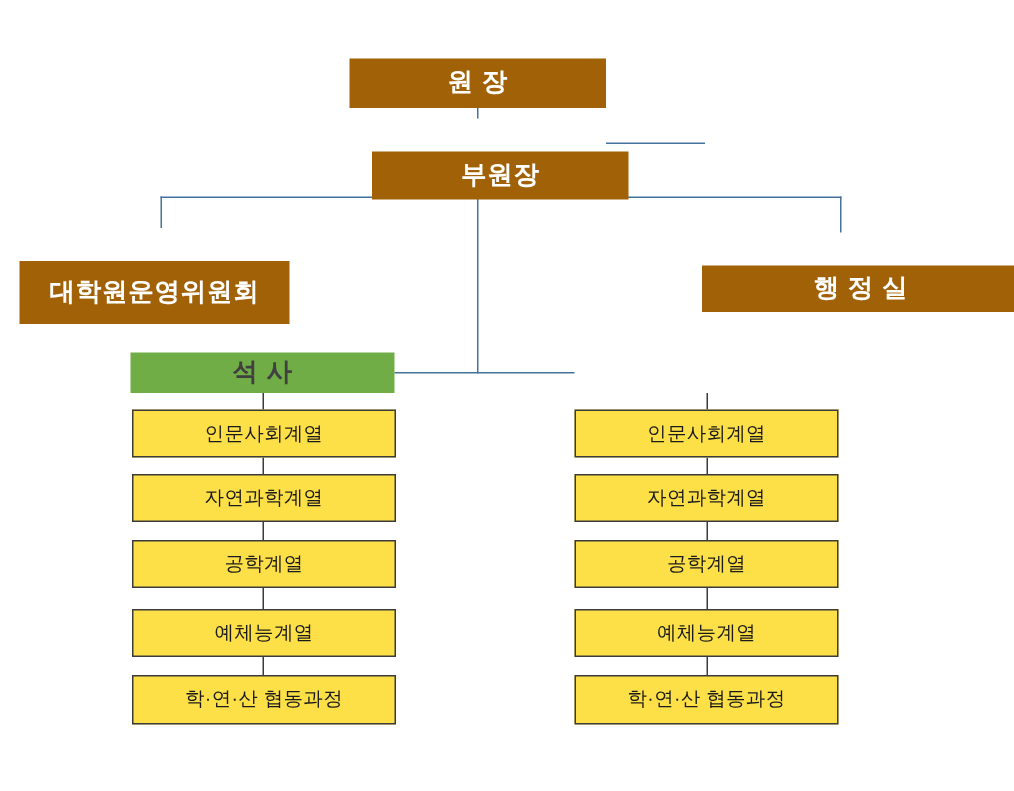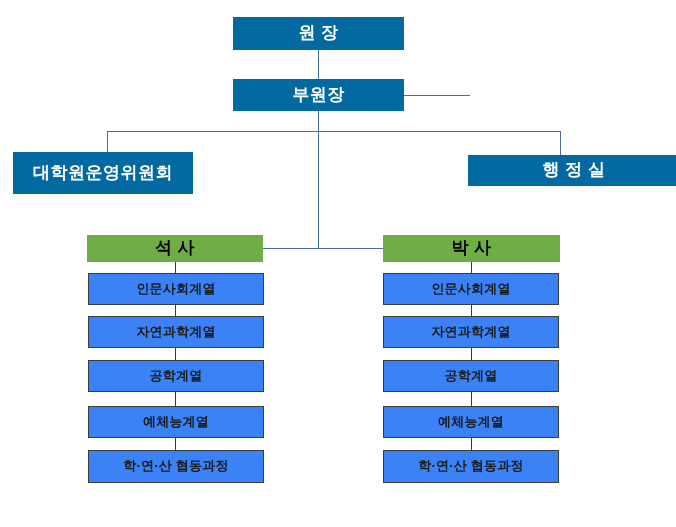--- a/index.html
+++ b/index.html
@@ -25,40 +25,41 @@
     box-sizing: border-box;
     display: flex;
     align-items: center;
     justify-content: center;
     text-align: center;
     z-index: 3;
     line-height: 1.1;
   }
 
   .node.dark {
-    background: #0369a1;
+    background: #a16207;
     color: #ffffff;
     font-weight: bold;
     font-size: 17px;
     letter-spacing: 0.5px;
+    margin-top: 22px;
   }
 
   .node.mid {
     background: #70AD47;
-    color: #000000;
+    color: #404040;
     font-weight: bold;
     font-size: 17px;
     letter-spacing: 0.5px;
   }
 
   .node.plain {
-    background: #3b82f6;
+    background: #fde047;
     color: #1a1a1a;
     border: 1.6px solid #3b3b3b;
-    font-weight: bold;
+    font-weight: normal;
     font-size: 13px;
     letter-spacing: 0.2px;
   }
 
   
   .line {
     position: absolute;
     background: #44719E;
     z-index: 1;
   }
@@ -95,30 +96,29 @@
   <div class="line dark-v" style="left:175px; top:438px; height:12px;"></div>
 
   <div class="line dark-v" style="left:471px; top:262px; height:11px;"></div>
   <div class="line dark-v" style="left:471px; top:305px; height:11px;"></div>
   <div class="line dark-v" style="left:471px; top:348px; height:12px;"></div>
   <div class="line dark-v" style="left:471px; top:392px; height:14px;"></div>
   <div class="line dark-v" style="left:471px; top:438px; height:12px;"></div>
 
   <div class="node dark" style="left:233px; top:17px; width:171px; height:33px;">원  장</div>
 
-  <div class="node dark" style="left:233px; top:79px; width:171px; height:32px;">부원장</div>
+  <div class="node dark" style="left:248px; top:79px; width:171px; height:32px;">부원장</div>
 
 
   <div class="node dark" style="left:13px; top:152px; width:180px; height:42px;">대학원운영위원회</div>
 
   <div class="node dark" style="left:468px; top:155px; width:212px; height:31px;">행 정 실</div>
 
   <div class="node mid" style="left:87px; top:235px; width:176px; height:27px;">석  사</div>
 
-  <div class="node mid" style="left:383px; top:235px; width:177px; height:27px;">박  사</div>
 
   <div class="node plain" style="left:88px; top:273px; width:176px; height:32px;">인문사회계열</div>
   <div class="node plain" style="left:88px; top:316px; width:176px; height:32px;">자연과학계열</div>
   <div class="node plain" style="left:88px; top:360px; width:176px; height:32px;">공학계열</div>
   <div class="node plain" style="left:88px; top:406px; width:176px; height:32px;">예체능계열</div>
   <div class="node plain" style="left:88px; top:450px; width:176px; height:33px;">학·연·산 협동과정</div>
 
   <div class="node plain" style="left:383px; top:273px; width:176px; height:32px;">인문사회계열</div>
   <div class="node plain" style="left:383px; top:316px; width:176px; height:32px;">자연과학계열</div>
   <div class="node plain" style="left:383px; top:360px; width:176px; height:32px;">공학계열</div>

